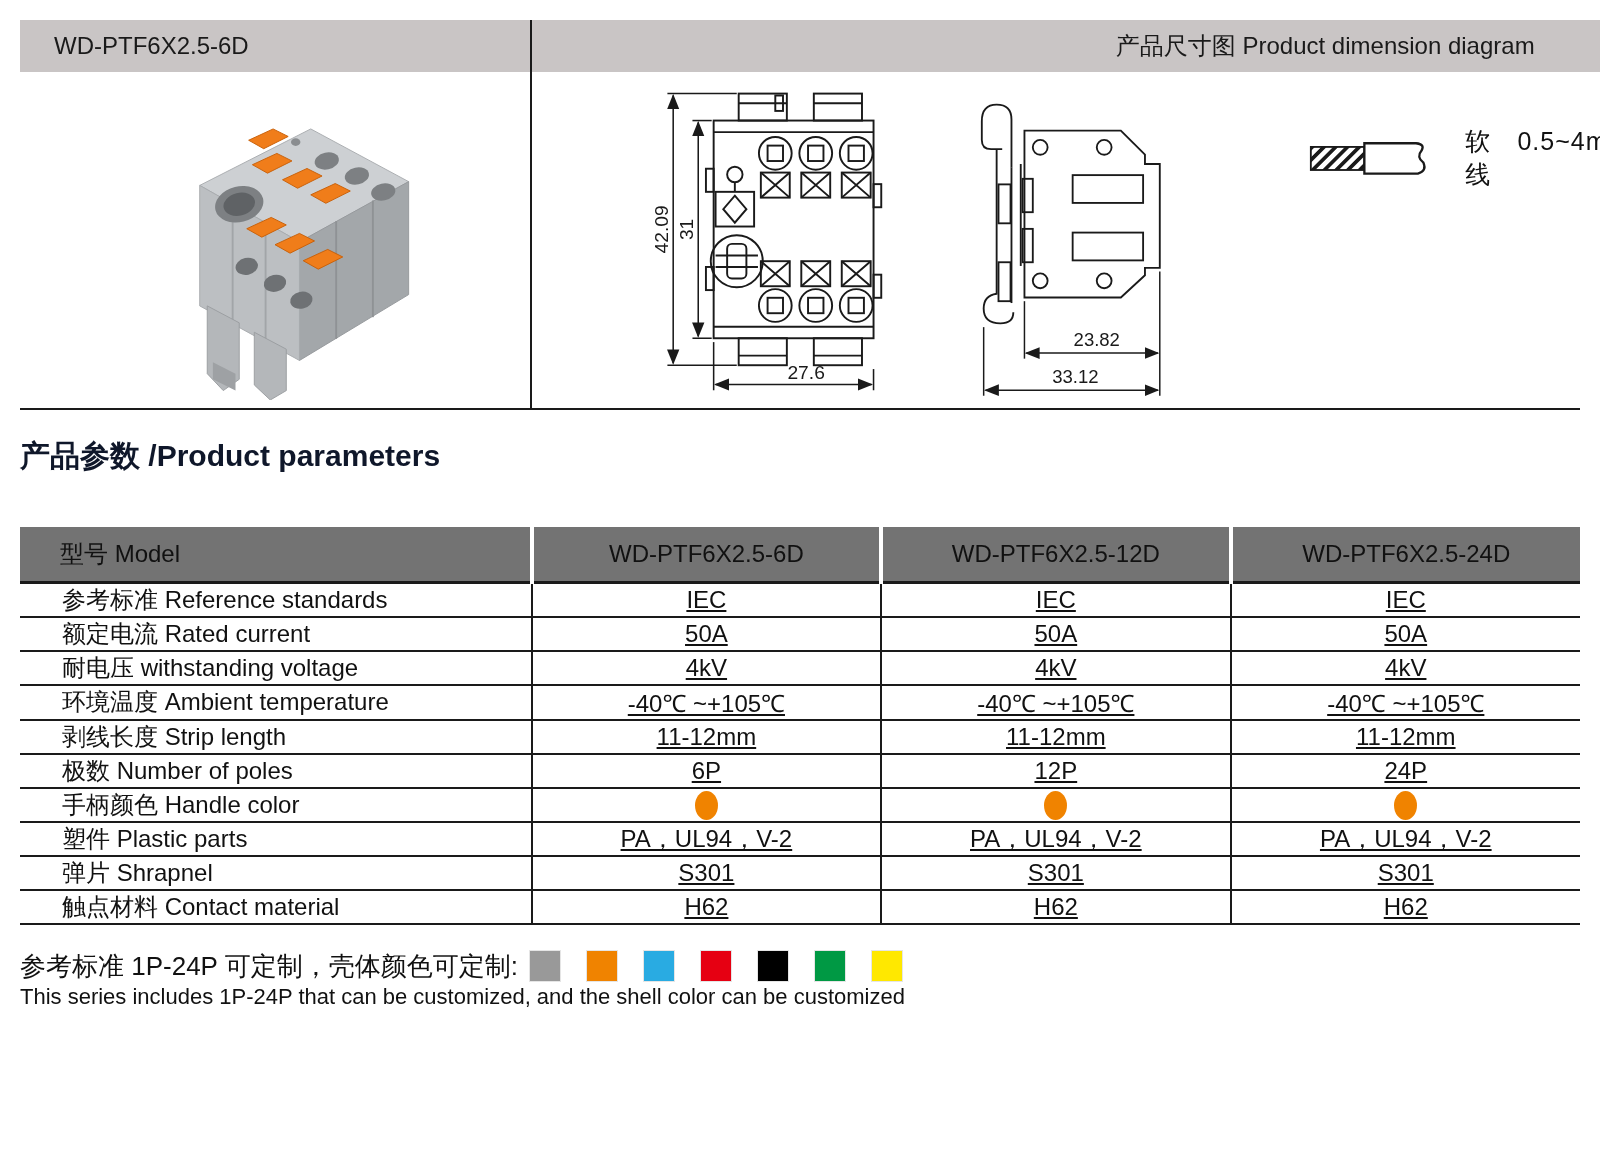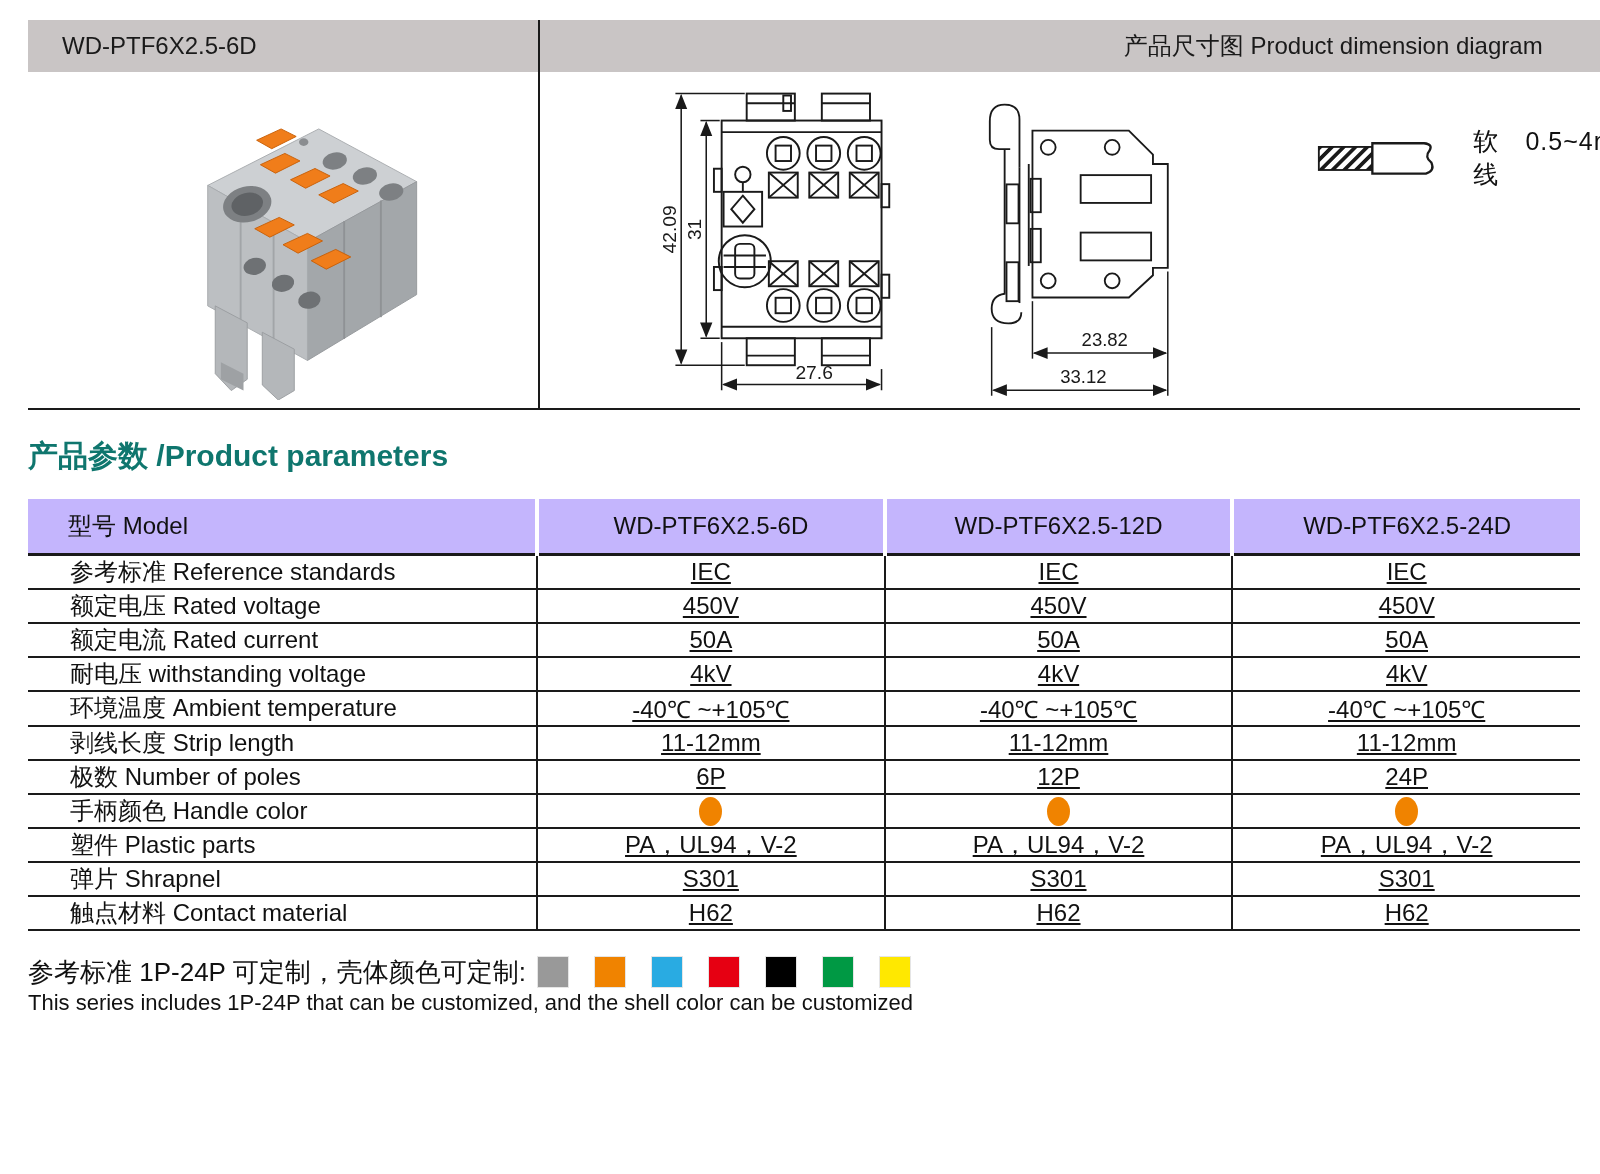--- a/index.html
+++ b/index.html
@@ -1,43 +1,43 @@
 <!DOCTYPE html>
 <html><head>
 <meta charset="utf-8">
 <style>
   * { margin:0; padding:0; box-sizing:border-box; }
   html,body { background:#fff; }
   body { width:1600px; height:1174px; font-family:"Liberation Sans", sans-serif; color:#111; overflow:hidden; }
-  .page { padding:20px 20px 0 28px; }
+  .page { padding:20px 20px 0 20px; }
 
   
   .top { display:grid; grid-template-columns:512px 1fr; border-bottom:2px solid #1a1a1a; }
   .hdr { background:#c9c5c5; height:52px; display:flex; align-items:center; font-size:24px; color:#1a1a1a; }
   .hdr.left { padding-left:34px; border-right:2px solid #1a1a1a; }
   .hdr.right { justify-content:center; }
   .panel { height:336px; }
   .panel.left { border-right:2px solid #1a1a1a; display:flex; align-items:center; justify-content:center; }
   .panel.right { display:flex; align-items:center; padding-left:120px; }
   .legend { margin-left:130px; display:flex; flex-direction:row; align-items:flex-start; }
   .legend-row { display:flex; align-items:center; margin-bottom:2px; }
   .legend-label { font-size:25px; margin-left:18px; }
   .legend-range { font-size:25px; margin:2px 0 20px 6px; letter-spacing:1px; }
   .wiring-wrap { display:flex; flex-direction:column; align-items:center; margin-top:6px; align-self:center; }
   .wiring-label { font-size:25px; margin-top:10px; }
   svg text { font-family:"Liberation Sans", sans-serif; fill:#1a1a1a; }
 
   
-  .section-title { font-size:30px; font-weight:bold; color:#0f766e; margin:26px 0 22px 0; }
+  .section-title { font-size:30px; font-weight:bold; color:#0f172a; margin:26px 0 50px 0; }
 
   
   table.params { width:100%; border-collapse:collapse; table-layout:fixed; font-size:24px; }
   table.params col.c1 { width:32.8%; }
   table.params col.cv { width:22.4%; }
-  table.params thead th { background:#c4b5fd; height:55px; font-weight:normal; text-align:center;
+  table.params thead th { background:#737373; height:55px; font-weight:normal; text-align:center;
                           border-bottom:3px solid #1a1a1a; }
   table.params thead th.first { text-align:left; padding-left:40px; }
   table.params thead th + th { border-left:4px solid #fff; }
   table.params tbody td { height:28px; border-bottom:2px solid #1a1a1a; text-align:center; vertical-align:middle; }
   table.params tbody td.lbl { text-align:left; padding-left:42px; }
   table.params tbody td.val { border-left:2px solid #1a1a1a;text-decoration:underline; }
   .handle-dot { display:inline-block; width:23px; height:29px; border-radius:50%; background:#f08300; vertical-align:middle; }
 
   
   .note-zh { display:flex; align-items:center; font-size:26px; margin-top:24px; }
@@ -285,26 +285,20 @@
       </tr>
     </thead>
     <tbody>
       <tr>
         <td class="lbl">参考标准 Reference standards</td>
         <td class="val">IEC</td>
         <td class="val">IEC</td>
         <td class="val">IEC</td>
       </tr>
       <tr>
-        <td class="lbl">额定电压 Rated voltage</td>
-        <td class="val">450V</td>
-        <td class="val">450V</td>
-        <td class="val">450V</td>
-      </tr>
-      <tr>
         <td class="lbl">额定电流 Rated current</td>
         <td class="val">50A</td>
         <td class="val">50A</td>
         <td class="val">50A</td>
       </tr>
       <tr>
         <td class="lbl">耐电压 withstanding voltage</td>
         <td class="val">4kV</td>
         <td class="val">4kV</td>
         <td class="val">4kV</td>

